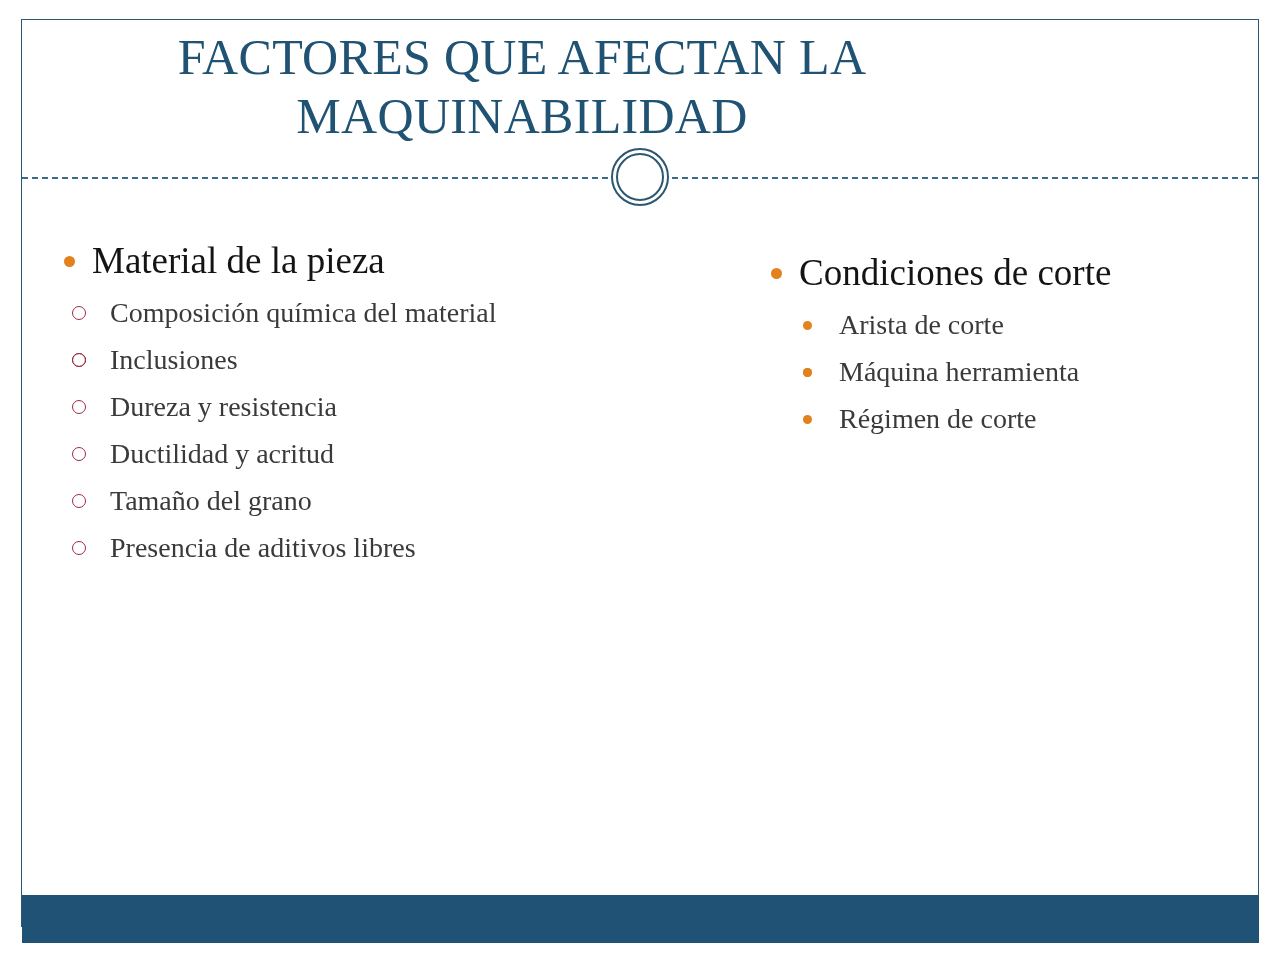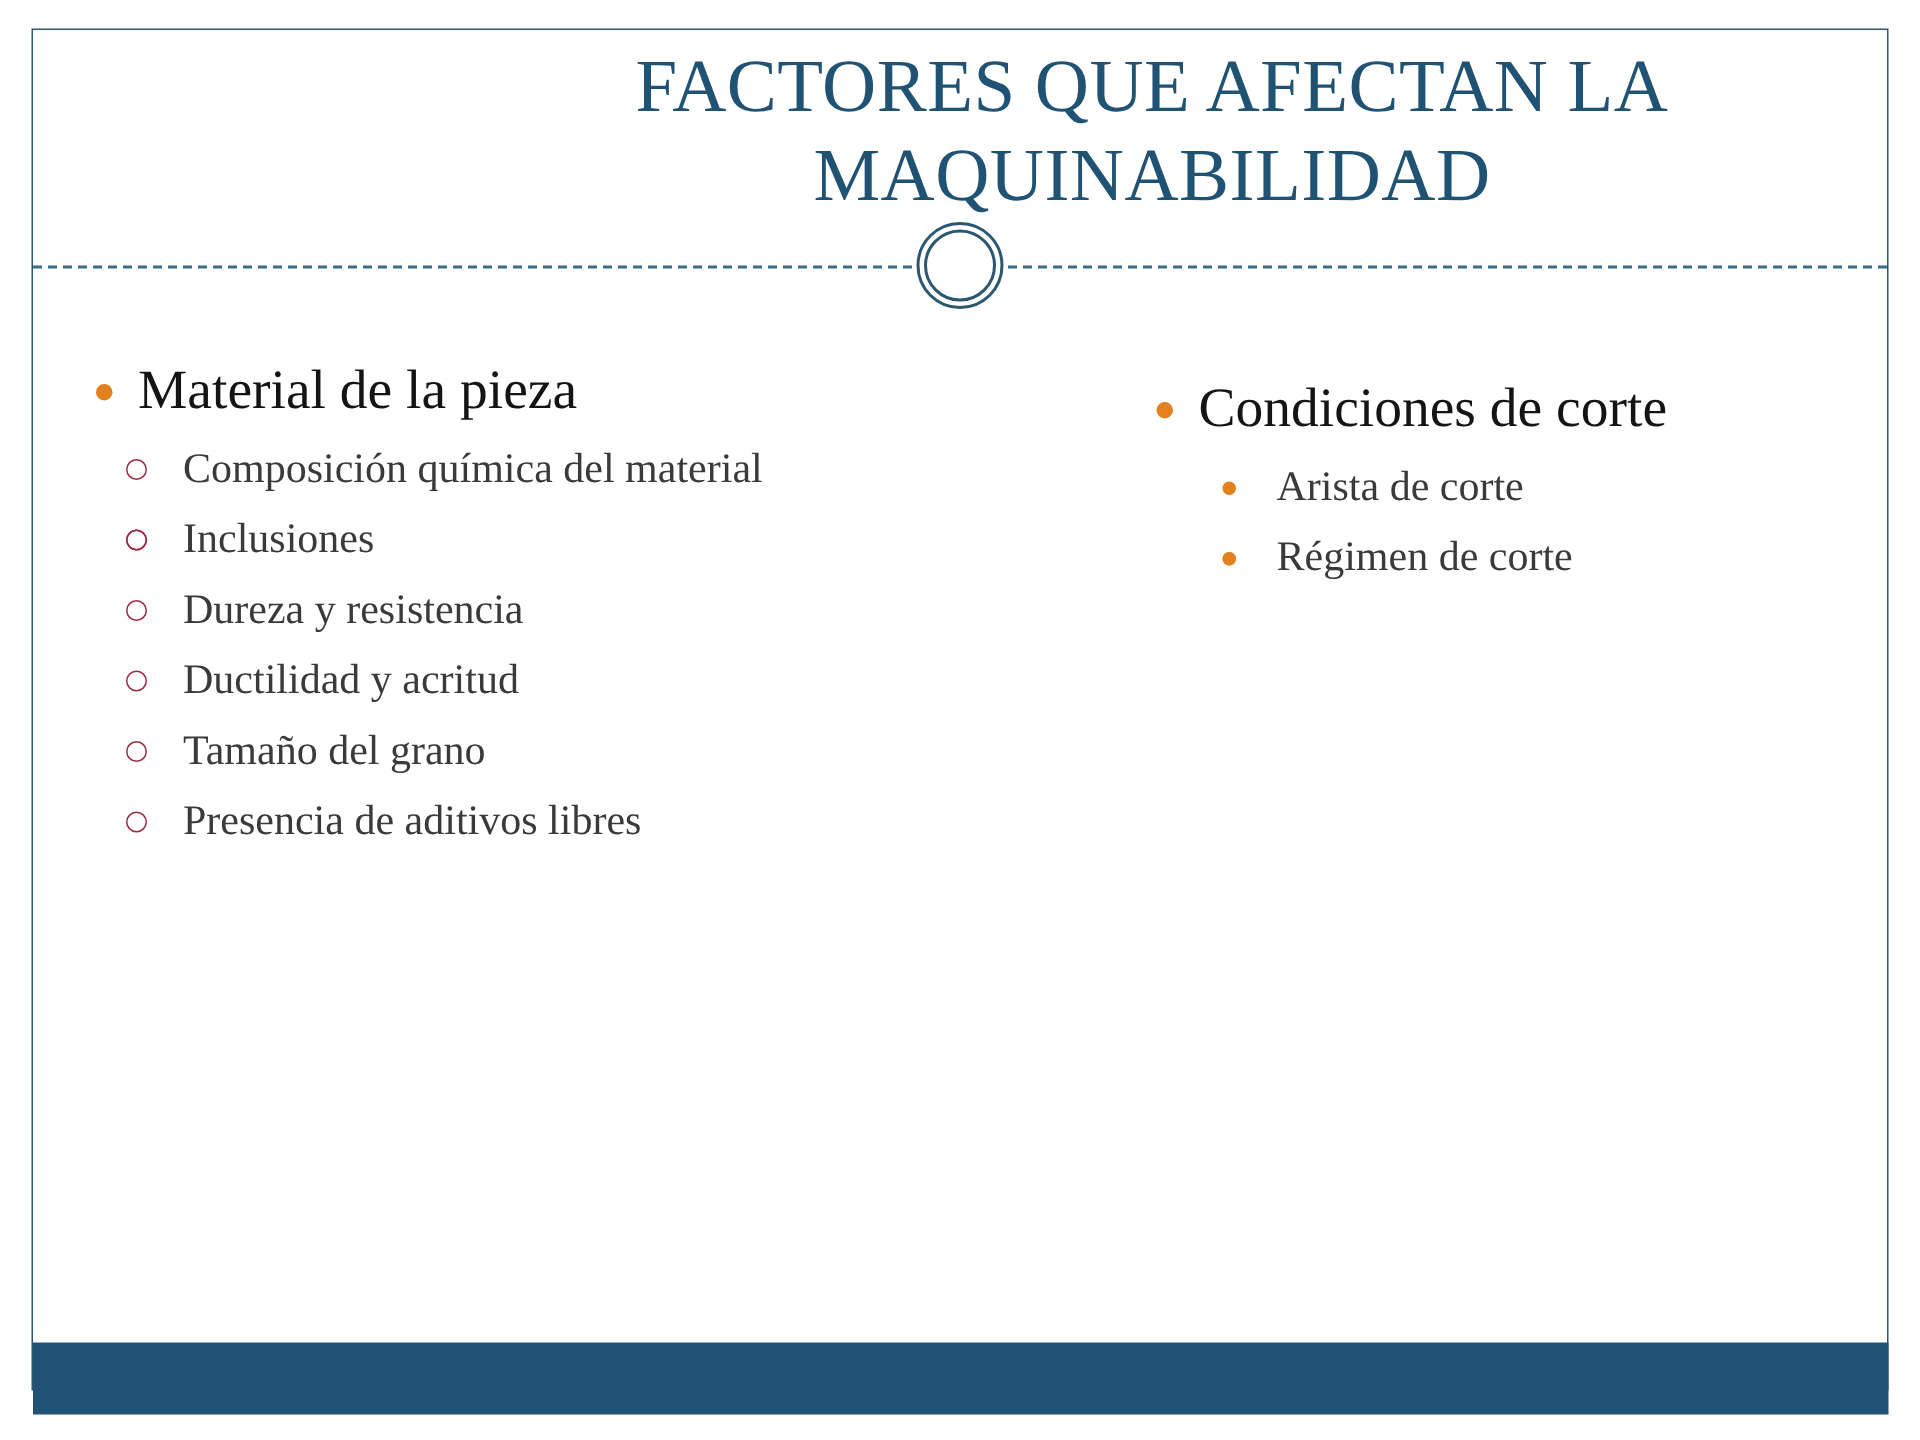--- a/index.html
+++ b/index.html
@@ -30,27 +30,27 @@
     width: 1238px;
     height: 908px;
     border: 1.5px solid #2b5770;
     box-sizing: border-box;
     pointer-events: none;
   }
 
   
   #title-block {
     position: absolute;
-    left: 32px;
+    left: 22px;
     top: 22px;
     width: 1236px;
     height: 130px;
     display: flex;
     align-items: flex-start;
-    justify-content: flex-end;
+    justify-content: flex-start;
     padding-top: 6px;
     box-sizing: border-box;
   }
   #title-text {
     font-family: "Liberation Serif", "DejaVu Serif", serif;
     font-size: 50px;
     line-height: 1.18;
     color: #1f5273;
     text-align: center;
     letter-spacing: 0.3px;
@@ -125,21 +125,21 @@
     padding-top: 67px;
   }
 
   ul.lvl1 {
     list-style: none;
     margin: 0;
     padding: 0;
   }
   ul.lvl2 {
     list-style: none;
-    margin: 16px;
+    margin: 4px;
     padding: 0;
   }
 
   
   li.item1 {
     position: relative;
     font-size: 37px;
     line-height: 1.18;
     color: #141414;
     padding-left: 42px;
@@ -275,20 +275,24 @@
           <ul class="lvl2">
             <li class="item2">
               <span class="bullet-dot-sm"></span>
               <span>Arista de corte</span>
             </li>
             <li class="item2">
               <span class="bullet-dot-sm"></span>
             </li>
             <li class="item2">
               <span class="bullet-dot-sm"></span>
+              <span>Máquina herramienta</span>
+            </li>
+            <li class="item2">
+              <span class="bullet-dot-sm"></span>
               <span>Régimen de corte</span>
             </li>
           </ul>
         </li>
       </ul>
     </div>
 
   </div>
 
   <div id="bottom-bar"></div>

